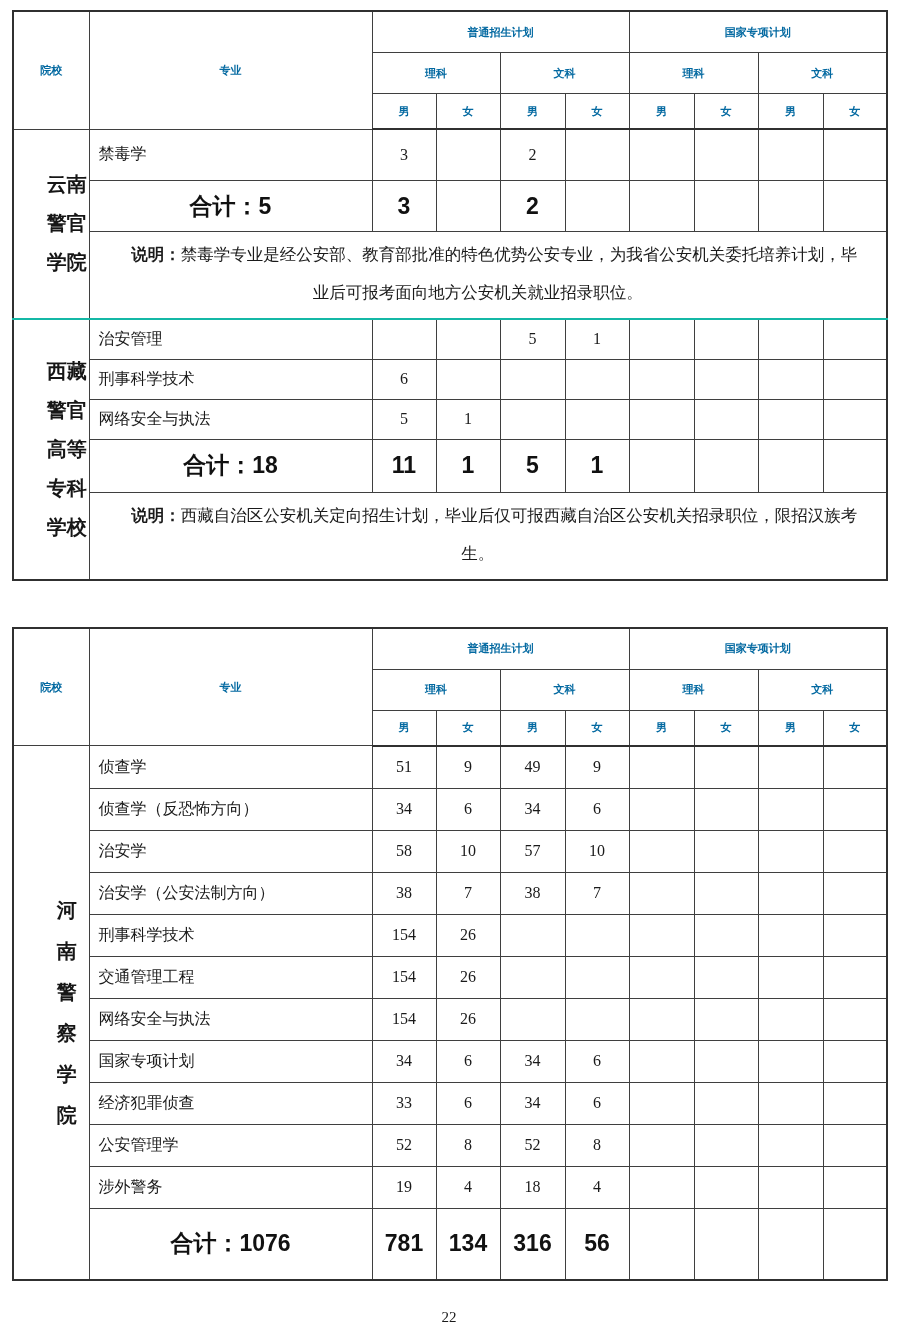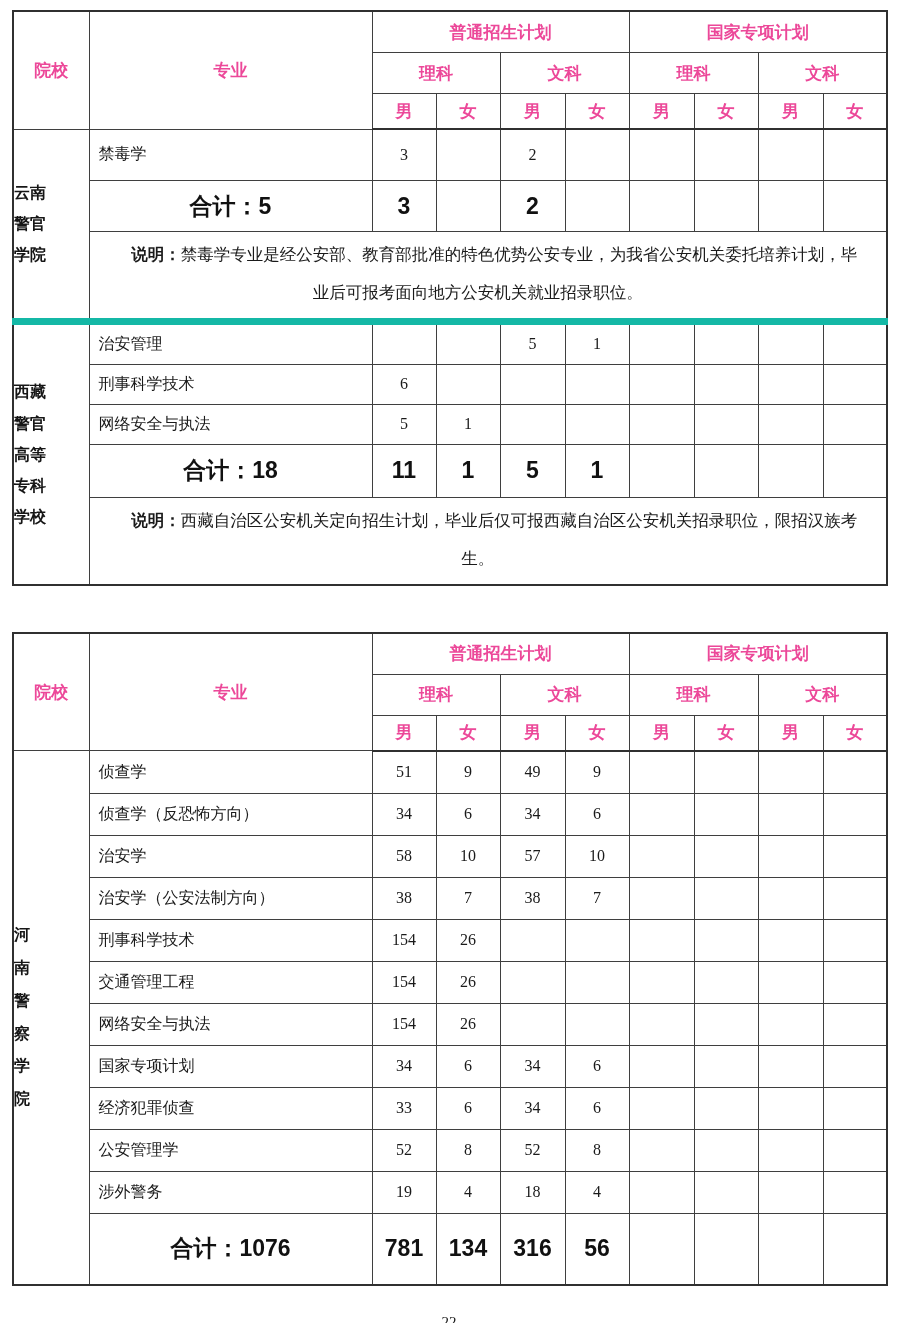--- a/index.html
+++ b/index.html
@@ -22,36 +22,37 @@
     border:1px solid #3f3f3f;
     padding:0;
     text-align:center;
     vertical-align:middle;
     overflow:hidden;
   }
 
   thead th {
     font-family:"Liberation Sans", sans-serif;
     font-weight:bold;
-    font-size:17px;
-    color:#ec4899;
+    font-size:11px;
+    color:#0369a1;
     background:#ffffff;
   }
   tr.h1 th { height:40px; }
   tr.h2 th { height:40px; }
   tr.h3 th { height:34px; border-bottom:2px solid #303030; }
 
   td.school {
     font-family:"Liberation Sans", sans-serif;
     font-weight:bold;
-    font-size:16px;
+    font-size:20px;
     color:#161616;
     white-space:pre-line;
     line-height:1.95;
-    text-align:left;
+    text-align:center;
+    padding-left:31px;
   }
   td.school-vert { line-height:2.05; }
 
   td.major {
     text-align:left;
     padding-left:9px;
     font-size:16px;
   }
   td.num { font-size:16px; }
 
@@ -76,21 +77,21 @@
     font-family:"Liberation Sans", sans-serif;
     font-weight:bold;
   }
 
   tr.rh50 td { height:50px;margin-left:10px; }
   tr.rh39 td { height:39px; }
   tr.rh52 td { height:52px; }
   tr.rh41 td { height:41px; }
   tr.rh70 td { height:70px; }
 
-  tr.section-start td { border-top:7px solid #14b8a6; }
+  tr.section-start td { border-top:2px solid #14b8a6; }
 
   table.t2 { margin-top:46px; }
 
   .page-number {
     text-align:center;
     margin-top:28px;
     font-size:15px;
     color:#1a1a1a;
   }
 </style>

